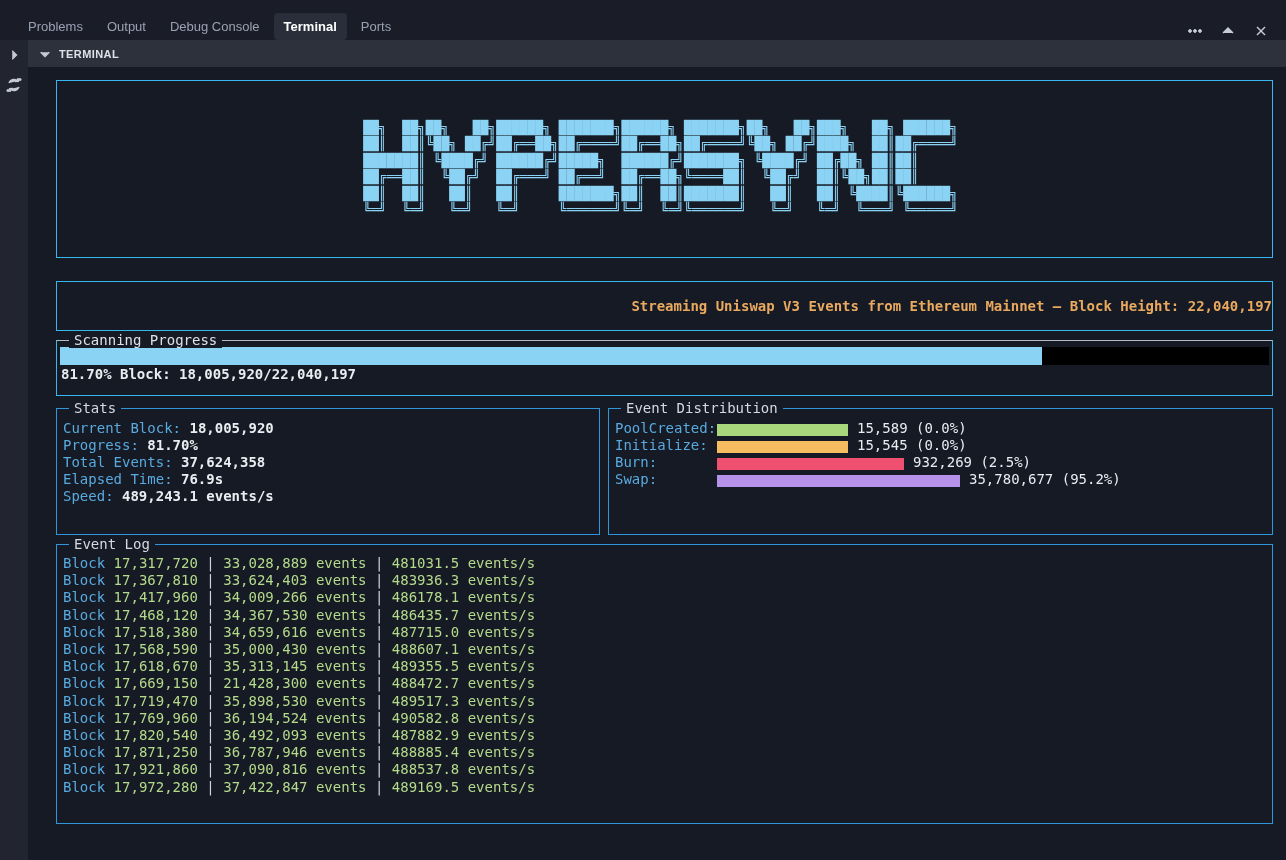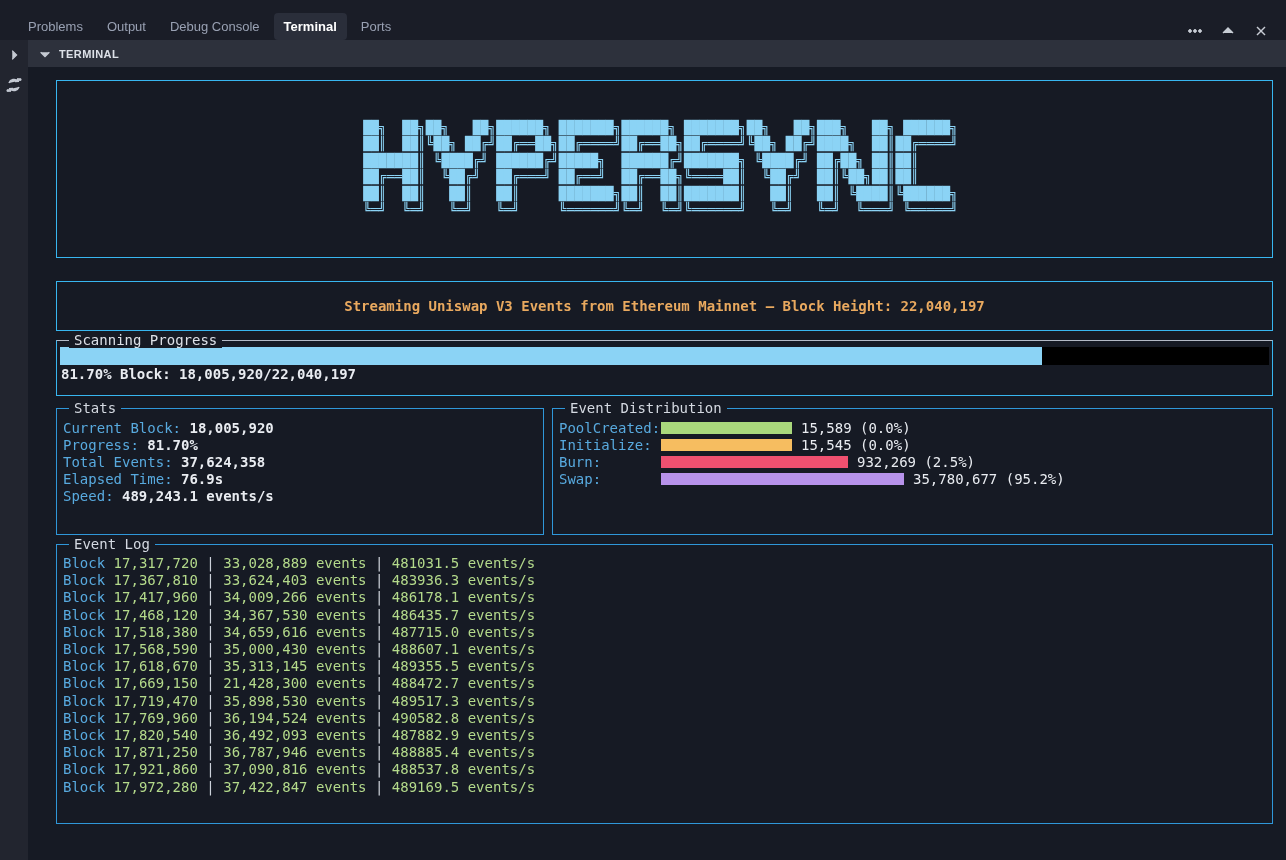--- a/index.html
+++ b/index.html
@@ -37,42 +37,42 @@
   .term-strip .strip-label{color:#dde1e8;font-size:11px;font-weight:bold;letter-spacing:.4px}
 
   .terminal{flex:1;background:var(--bg-term);padding:13px 13px 0 28px;
             font-family:"DejaVu Sans Mono",monospace;font-size:14px;overflow:hidden}
 
   
   .box{border:1px solid var(--cyan);position:relative}
   .banner-box{height:178px;display:flex;align-items:center;justify-content:center;margin-bottom:23px}
   .banner-box pre{font-family:"DejaVu Sans Mono",monospace;font-size:13px;line-height:16.5px;
                   color:var(--banner);font-weight:bold}
-  .info-box{height:50px;display:flex;align-items:center;justify-content:center;margin-bottom:9px}
+  .info-box{height:50px;display:flex;align-items:center;justify-content:flex-end;margin-bottom:9px}
   .info-box .info-text{color:var(--orange);font-weight:bold;font-size:14px}
 
   .titled{border:1px solid var(--boxborder);position:relative}
   .box-title{position:absolute;top:-9px;left:12px;background:var(--bg-term);
              padding:0 5px;font-size:14px;color:var(--title);line-height:16px}
 
   .scan-box{height:56px;border:1px solid var(--cyan);border-top-color:var(--scan-top);
             margin-bottom:12px;padding:6px 3px 0 3px;position:relative}
   .scan-box .box-title{color:#dde1e8}
   .progress-track{height:18px;background:#000000;width:100%}
   .progress-fill{height:100%;background:var(--banner)}
   .progress-caption{color:var(--white);font-weight:bold;line-height:19px;padding-left:1px}
 
   .mid-row{display:flex;gap:8px;margin-bottom:9px}
-  .stats-box{width:488px;height:127px;padding:11px 0 0 6px}
+  .stats-box{width:544px;height:127px;padding:11px 0 0 6px}
   .stat-row{line-height:17px;white-space:pre}
   .lbl{color:var(--labelblue)}
   .val{color:var(--white);font-weight:bold}
 
   .dist-box{flex:1;height:127px;padding:10px 0 0 6px}
-  .dist-row{display:flex;align-items:center;height:17px}
+  .dist-row{display:flex;align-items:flex-end;height:17px}
   .dist-label{color:var(--labelblue);width:102px;flex:0 0 auto}
   .dist-bar{height:12px;flex:0 0 auto;margin-right:9px}
   .dist-value{color:var(--white);font-weight:normal;white-space:nowrap}
 
   .log-box{height:280px;padding:10px 0 0 6px;margin-bottom:0}
   .log-row{line-height:17.2px;white-space:pre}
   .grn{color:var(--green)}
   .pipe{color:var(--pipe)}
 </style>
 </head>

